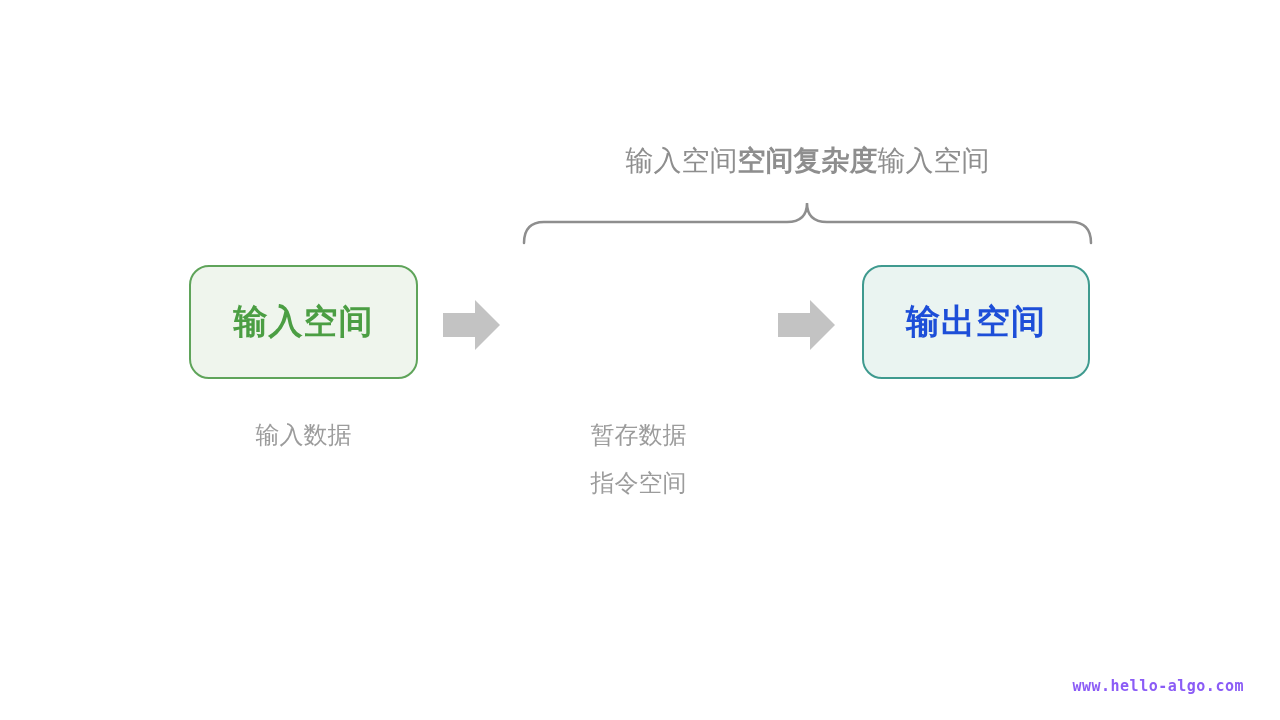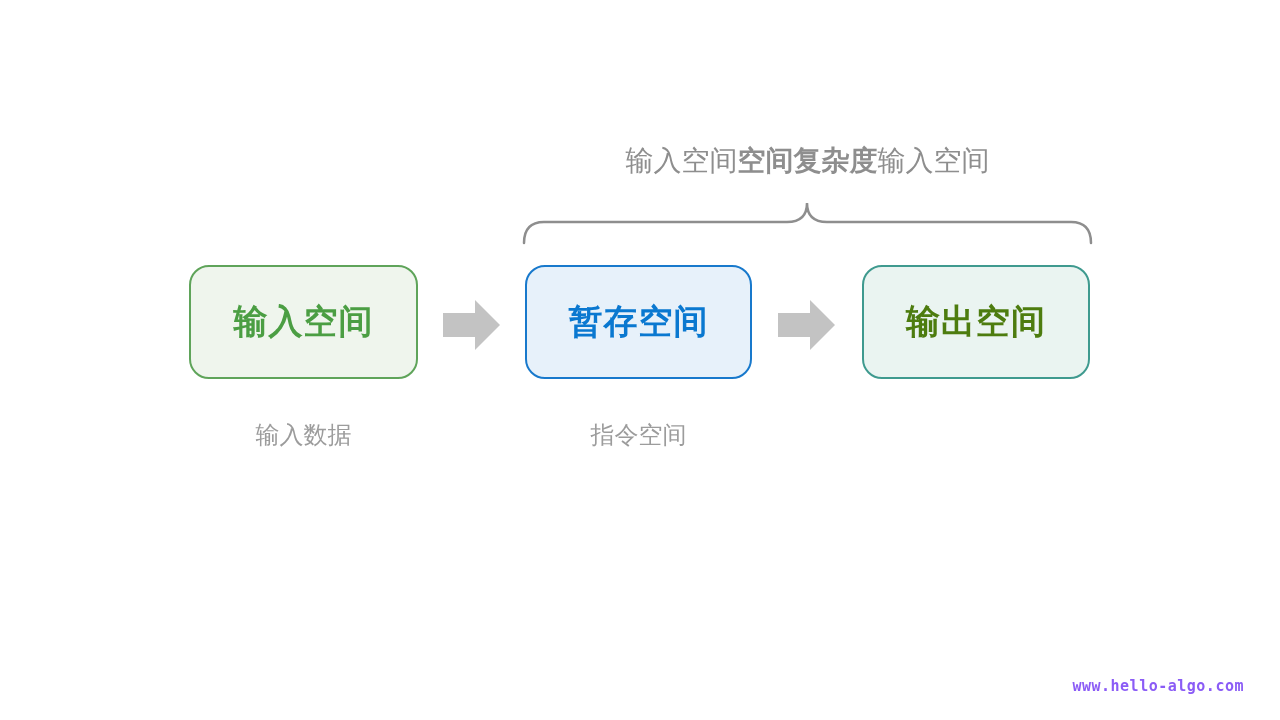--- a/index.html
+++ b/index.html
@@ -95,36 +95,34 @@
   </svg>
 
   <div class="box box-input" style="border-color: rgb(95, 164, 90); background: rgb(239, 245, 237); color: rgb(75, 158, 67);">
     <span>输入空间</span>
   </div>
 
   <svg class="arrow-svg arrow-1" viewBox="0 0 57 50">
     <polygon points="0,13 32,13 32,0 57,25 32,50 32,37 0,37" fill="#C3C3C3"></polygon>
   </svg>
 
-  <div class="box box-buffer" style="border-color: rgb(24, 121, 204); background: rgb(231, 241, 250); color: rgb(10, 120, 208);">
-    <span>暂存空间</span>
-  </div>
 
   <svg class="arrow-svg arrow-2" viewBox="0 0 57 50">
     <polygon points="0,13 32,13 32,0 57,25 32,50 32,37 0,37" fill="#C3C3C3"></polygon>
   </svg>
 
-  <div class="box box-output" style="border-color: rgb(63, 154, 143); background: rgb(234, 244, 241); color: #4d7c0f;">
+  <div class="box box-output" style="border-color: rgb(63, 154, 143); background: rgb(234, 244, 241); color: #1d4ed8;">
     <span>输出空间</span>
   </div>
 
   <div class="note-col note-col-input">
     <div>输入数据</div>
   </div>
 
   <div class="note-col note-col-buffer">
+    <div>暂存数据</div>
     <div>指令空间</div>
   </div>
 
 
   <div class="watermark">www.hello-algo.com</div>
 
 </div>
 
 </body></html>

